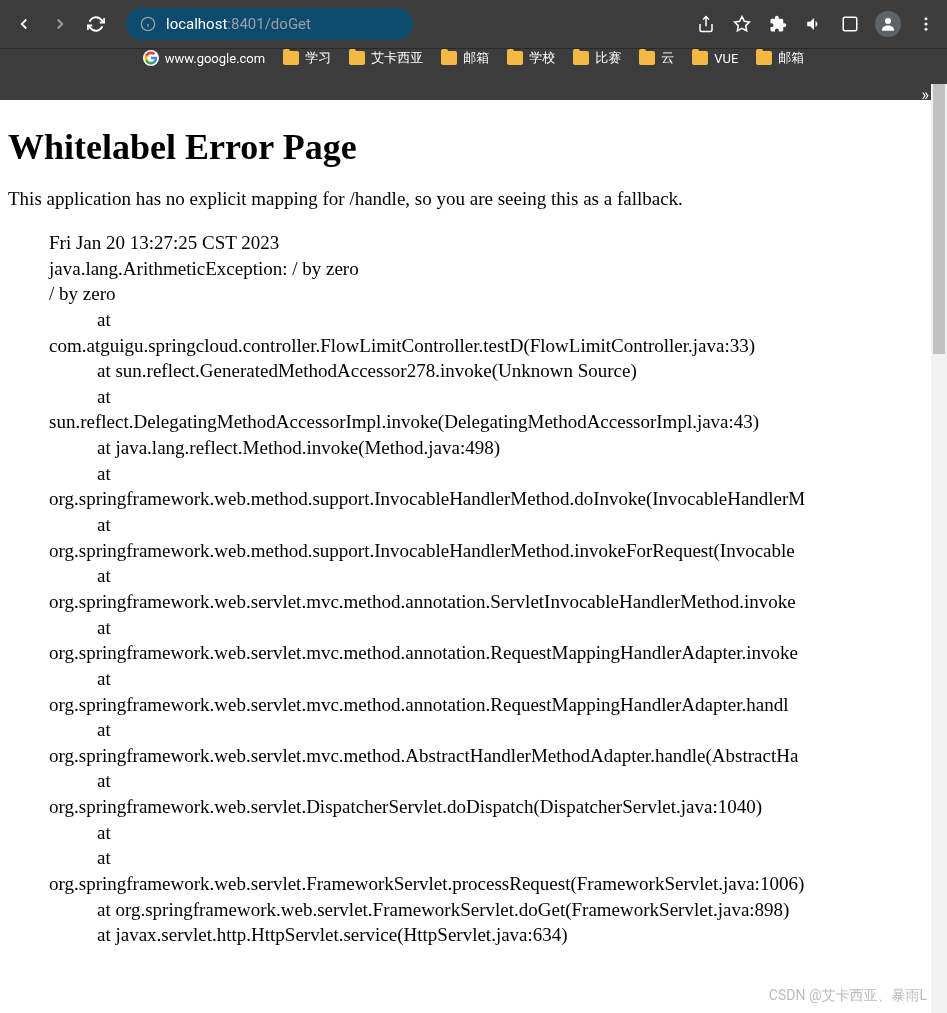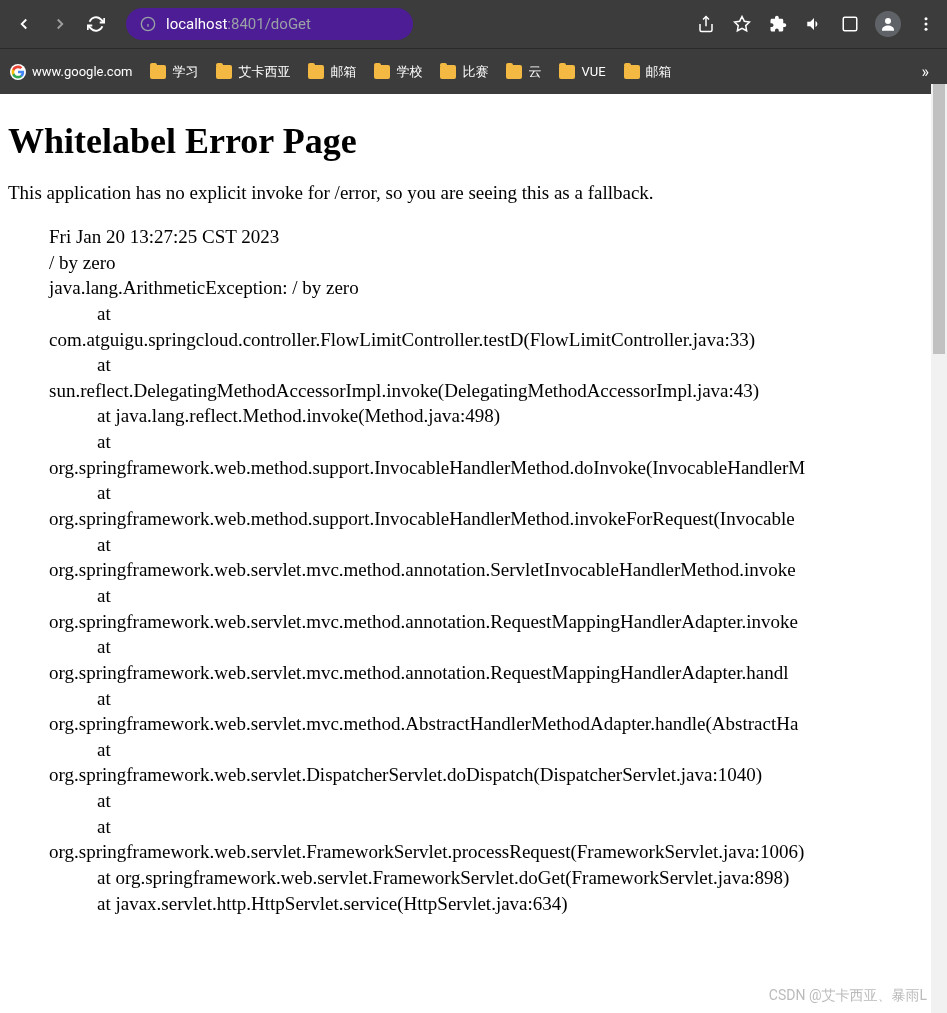--- a/index.html
+++ b/index.html
@@ -32,21 +32,21 @@
       color: #fff;
       cursor: pointer;
       border-radius: 50%;
     }
     .nav-btn svg {
       width: 18px;
       height: 18px;
     }
     .address-bar {
       flex: 1;
-      background: #4c1d95;
+      background: #0c4a6e;
       border-radius: 20px;
       height: 32px;
       display: flex;
       align-items: center;
       padding: 0 14px;
       gap: 10px;
       margin: 0 8px;
       max-width: 520px;
     }
     .address-bar .info-icon {
@@ -87,26 +87,27 @@
       width: 26px;
       height: 26px;
       border-radius: 50%;
       background: #5f6368;
       display: flex;
       align-items: center;
       justify-content: center;
     }
     .bookmarks-bar {
       background: #3c3c3c;
-      height: 46px;
+      height: 52px;
       display: flex;
       align-items: center;
       padding: 0 10px;
       gap: 18px;
       border-top: 1px solid #2a2a2a;
+      flex-direction: column;
     }
     .bookmark-item {
       display: flex;
       align-items: center;
       gap: 6px;
       color: #fff;
       font-size: 13px;
       cursor: pointer;
       white-space: nowrap;
     }
@@ -322,27 +323,28 @@
       <div class="bookmark-item">
         <span class="folder-icon"></span>
         <span>邮箱</span>
       </div>
     </div>
   <span class="more-bookmarks">»</span>
 </div>
 
 <div class="page-content">
   <h1>Whitelabel Error Page</h1>
-  <p class="error-desc">This application has no explicit invoke for /error, so you are seeing this as a fallback.</p>
+  <p class="error-desc">This application has no explicit mapping for /handle, so you are seeing this as a fallback.</p>
   <div class="error-timestamp">Fri Jan 20 13:27:25 CST 2023</div>
+  <div class="error-message">java.lang.ArithmeticException: / by zero</div>
   <div class="error-message">/ by zero</div>
-  <div class="error-message">java.lang.ArithmeticException: / by zero</div>
   <div id="stack-trace">
       <div class="trace-line trace-indent">at</div>
       <div class="trace-line">com.atguigu.springcloud.controller.FlowLimitController.testD(FlowLimitController.java:33)</div>
+      <div class="trace-line trace-indent">at sun.reflect.GeneratedMethodAccessor278.invoke(Unknown Source)</div>
       <div class="trace-line trace-indent">at</div>
       <div class="trace-line">sun.reflect.DelegatingMethodAccessorImpl.invoke(DelegatingMethodAccessorImpl.java:43)</div>
       <div class="trace-line trace-indent">at java.lang.reflect.Method.invoke(Method.java:498)</div>
       <div class="trace-line trace-indent">at</div>
       <div class="trace-line">org.springframework.web.method.support.InvocableHandlerMethod.doInvoke(InvocableHandlerM</div>
       <div class="trace-line trace-indent">at</div>
       <div class="trace-line">org.springframework.web.method.support.InvocableHandlerMethod.invokeForRequest(Invocable</div>
       <div class="trace-line trace-indent">at</div>
       <div class="trace-line">org.springframework.web.servlet.mvc.method.annotation.ServletInvocableHandlerMethod.invoke</div>
       <div class="trace-line trace-indent">at</div>

